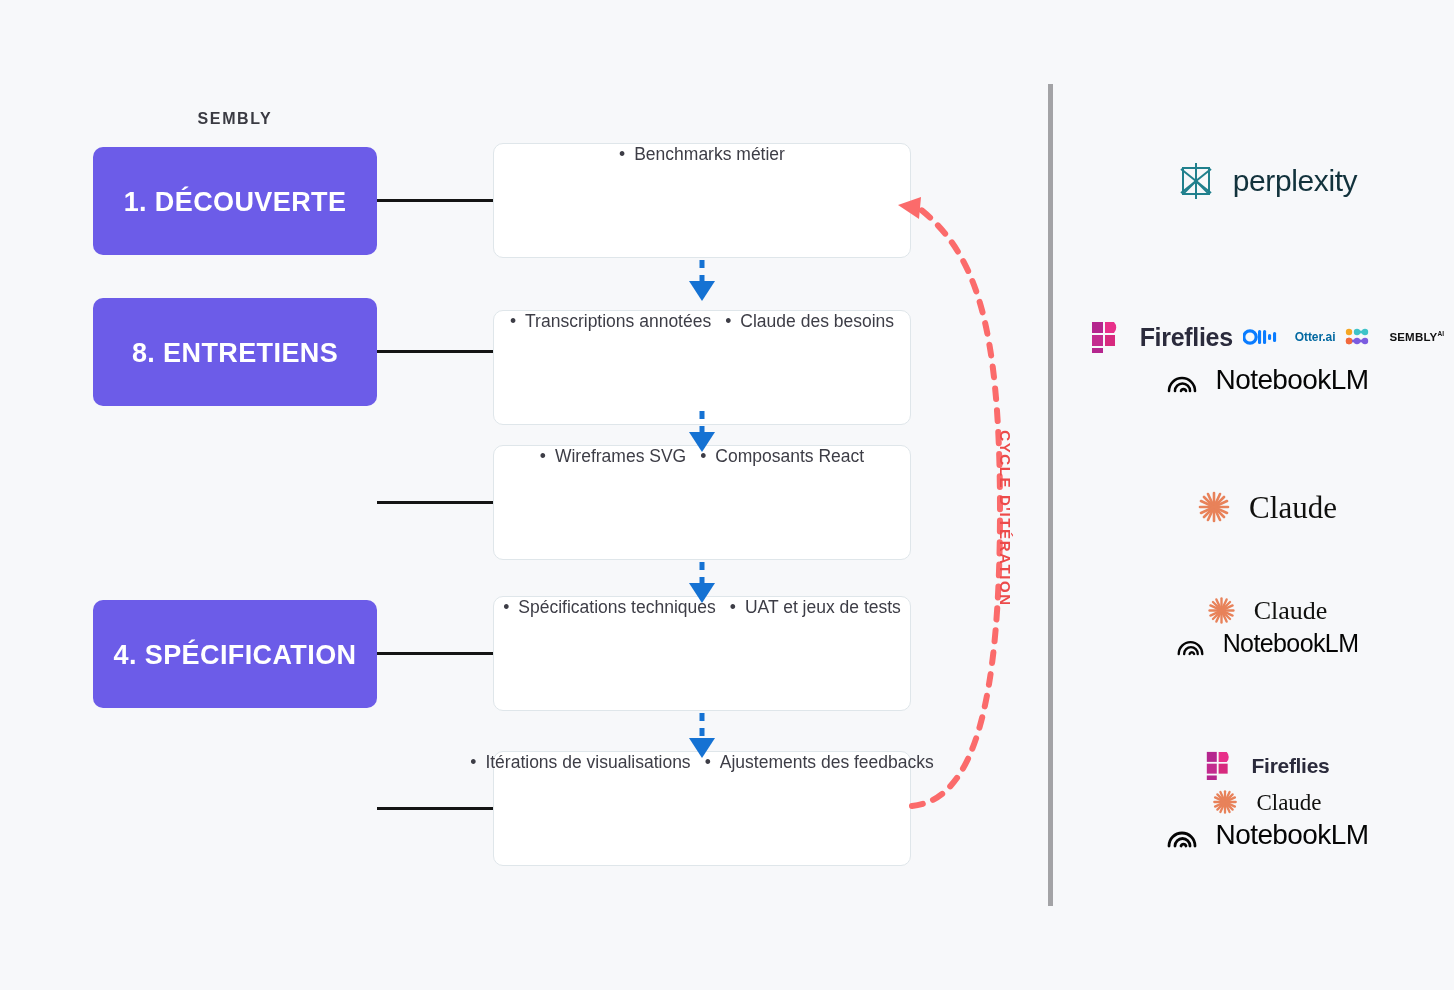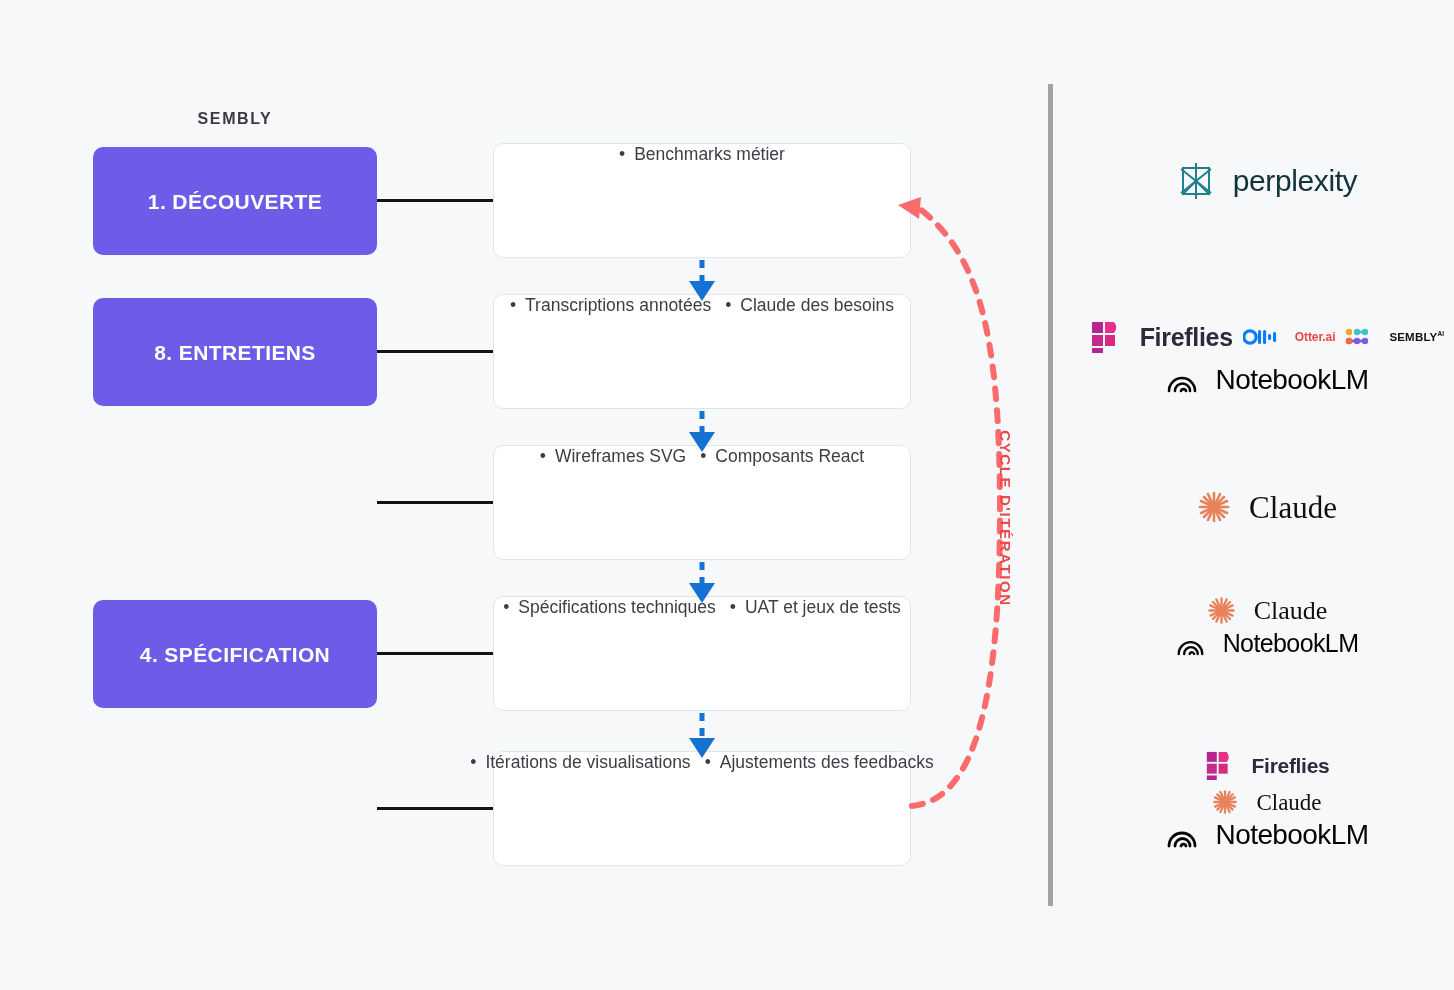--- a/index.html
+++ b/index.html
@@ -29,21 +29,21 @@
     position: absolute;
     left: 93px;
     width: 284px;
     height: 108px;
     background: #6c5ce8;
     border-radius: 10px;
     display: flex;
     align-items: center;
     justify-content: center;
     color: #ffffff;
-    font-size: 21px;
+    font-size: 27px;
     font-weight: bold;
     letter-spacing: 0.4px;
   }
   .phase-box .phase-label { padding-top: 2px; }
 
   
   .output-box {
     position: absolute;
     left: 493px;
     width: 418px;
@@ -113,21 +113,21 @@
   .tool-item { display: inline-flex; align-items: center; gap: 18px; }
 
   .logo-text { line-height: 1; }
 
   
   .t-perplexity .logo-text { font-size: 30px; color: #12323c; letter-spacing: -0.4px; font-family: "Liberation Sans", sans-serif; }
   
   .t-fireflies .logo-text { font-size: 25px; color: #2b2b3c; font-weight: bold; letter-spacing: -0.3px; }
   .t-fireflies-sm .logo-text { font-size: 21px; color: #2b2b3c; font-weight: bold; letter-spacing: -0.3px; }
   
-  .t-otter .logo-text { font-size: 12px; color: #ef4444; font-weight: bold; letter-spacing: -0.1px; }
+  .t-otter .logo-text { font-size: 12px; color: #0369a1; font-weight: bold; letter-spacing: -0.1px; }
   
   .t-sembly .logo-text { font-size: 11.5px; color: #111111; font-weight: bold; letter-spacing: 0.2px; }
   .t-sembly .sup { font-size: 6.5px; vertical-align: super; }
   
   .t-claude .logo-text { font-size: 31px; color: #10100e; font-family: "Liberation Serif", serif; letter-spacing: 0px; }
   .t-claude-sm .logo-text { font-size: 26px; color: #10100e; font-family: "Liberation Serif", serif; }
   .t-claude-xs .logo-text { font-size: 23px; color: #10100e; font-family: "Liberation Serif", serif; }
   
   .t-notebooklm .logo-text { font-size: 28px; color: #050505; letter-spacing: -0.6px; }
   .t-notebooklm-sm .logo-text { font-size: 25px; color: #050505; letter-spacing: -0.6px; }
@@ -154,21 +154,21 @@
 
   <div class="connector" style="top:199px"></div>
   <div class="connector" style="top:350px"></div>
   <div class="connector" style="top:501px"></div>
   <div class="connector" style="top:652px"></div>
   <div class="connector" style="top:807px"></div>
 
   <div class="output-box" style="top:143px">
     <div class="output-line">Benchmarks métier</div>
   </div>
-  <div class="output-box" style="top:294px">
+  <div class="output-box" style="top:310px">
     <div class="output-line">Transcriptions annotées</div>
     <div class="output-line">Claude des besoins</div>
   </div>
   <div class="output-box" style="top:445px">
     <div class="output-line">Wireframes SVG</div>
     <div class="output-line">Composants React</div>
   </div>
   <div class="output-box" style="top:596px">
     <div class="output-line">Spécifications techniques</div>
     <div class="output-line">UAT et jeux de tests</div>

